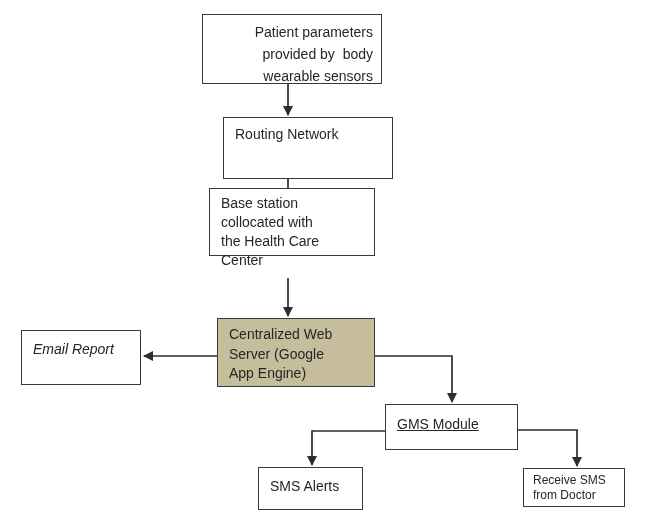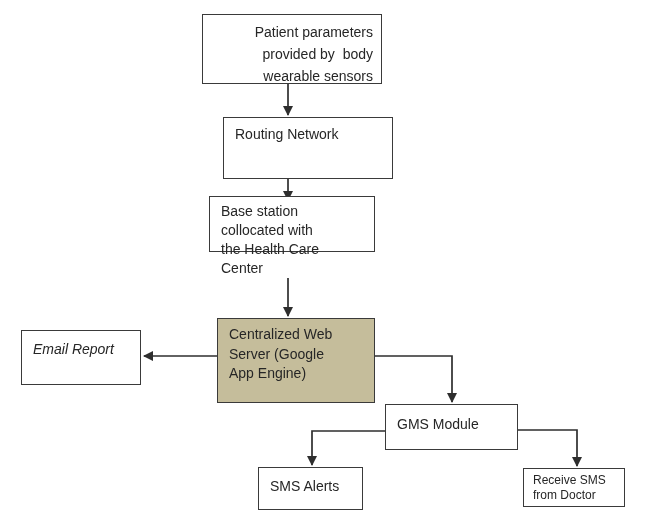--- a/index.html
+++ b/index.html
@@ -33,24 +33,24 @@
     background:var(--node-fill);
     border:1.5px solid var(--border);
     color:var(--text);
     font-size:14px;
     line-height:20px;
     padding:6px 8px 0 11px;
     white-space:pre-wrap;
   }
   #node-patient       {left:202px;top:14px; width:180px;height:70px;line-height:22px;text-align:right;}
   #node-routing       {left:210px;top:117px;width:170px;height:62px;margin-left:13px;}
-  #node-base-station  {left:209px;top:196px;width:166px;height:56px;line-height:19px;padding-top:5px;}
-  #node-web-server    {left:217px;top:318px;width:158px;height:85px;background:var(--accent-fill);line-height:19.5px;}
+  #node-base-station  {left:209px;top:188px;width:166px;height:68px;line-height:19px;padding-top:5px;}
+  #node-web-server    {left:217px;top:318px;width:158px;height:69px;background:var(--accent-fill);line-height:19.5px;}
   #node-email-report  {left:21px; top:330px;width:120px;height:55px;padding-top:8px;font-style:italic;}
-  #node-gms-module    {left:385px;top:404px;width:133px;height:46px;padding-top:9px;}
+  #node-gms-module    {left:385px;top:404px;width:133px;height:46px;padding-top:9px;text-decoration:underline;}
   #node-sms-alerts    {left:258px;top:467px;width:105px;height:43px;padding-top:8px;}
   #node-receive-sms   {left:523px;top:468px;width:102px;height:39px;font-size:12px;line-height:15px;padding-top:4px;padding-left:9px;}
 </style>
 </head>
 <body>
 
 <div class="canvas">
 
   <svg class="connector-layer" width="651" height="523" viewBox="0 0 651 523" xmlns="http://www.w3.org/2000/svg">
     <defs>

